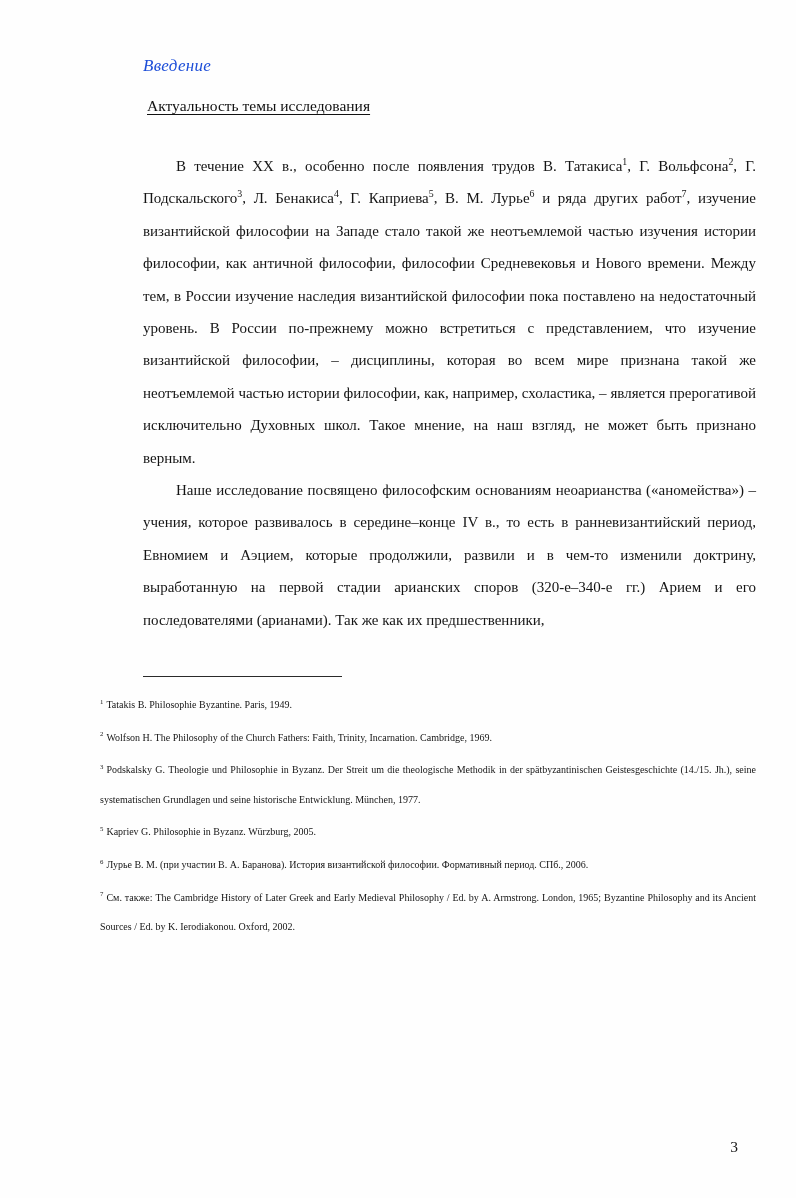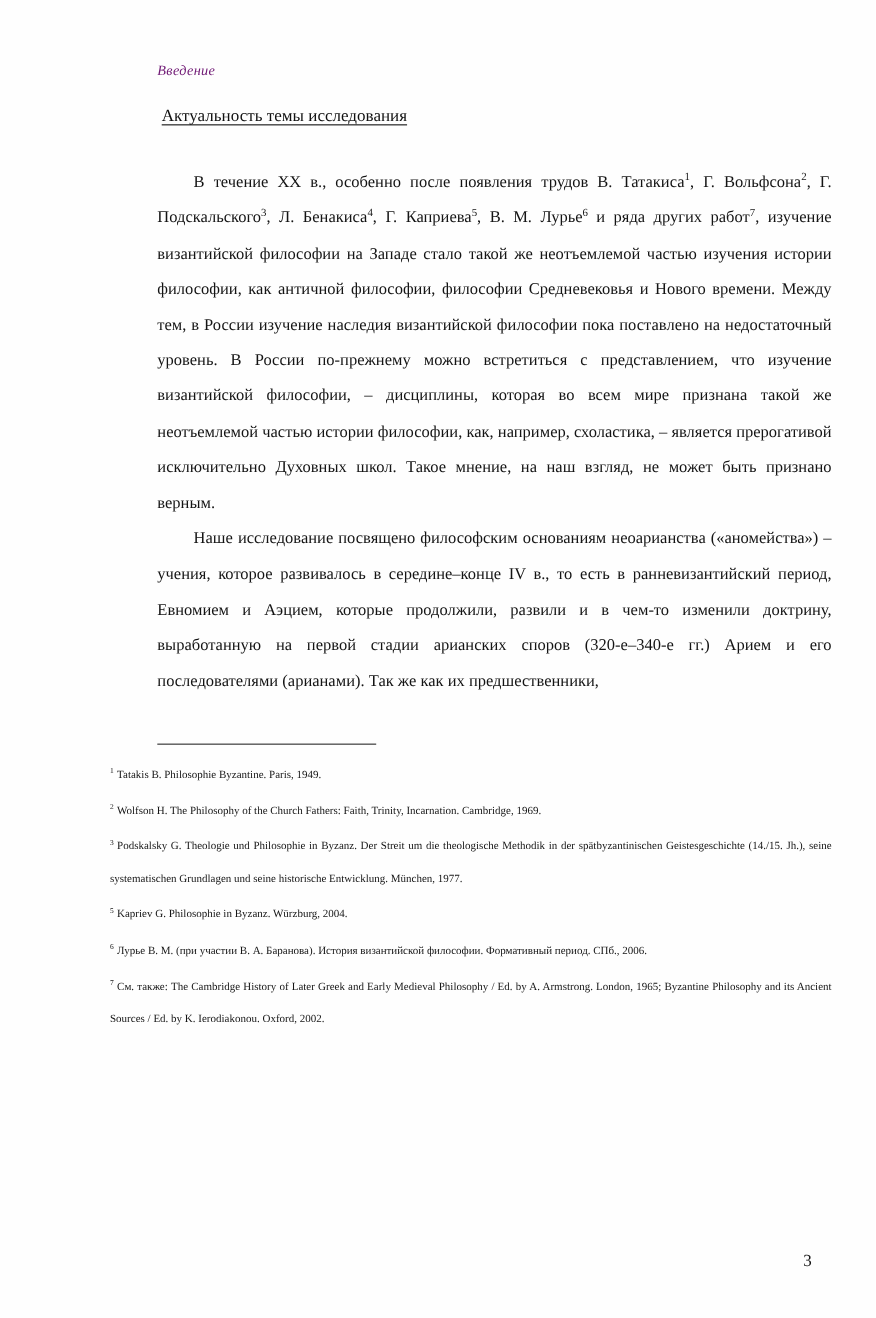--- a/index.html
+++ b/index.html
@@ -15,24 +15,24 @@
     overflow: hidden;
     font-family: "Liberation Serif", "DejaVu Serif", serif;
     color: #151515;
   }
 
   
   .section-title {
     position: absolute;
     left: 143px;
     top: 56px;
-    font-size: 13px;
+    font-size: 17px;
     font-style: italic;
     letter-spacing: 0.3px;
-    color: #701a75;
+    color: #1d4ed8;
   }
   .subsection-title {
     position: absolute;
     left: 147px;
     top: 97px;
     font-size: 15.5px;
     text-decoration: underline;
     text-underline-offset: 3px;
     text-decoration-thickness: 1px;
     color: #111111;
@@ -121,20 +121,20 @@
     <p class="body-par">В течение XX в., особенно после появления трудов В. Татакиса<sup class="fnref">1</sup>, Г. Вольфсона<sup class="fnref">2</sup>, Г. Подскальского<sup class="fnref">3</sup>, Л. Бенакиса<sup class="fnref">4</sup>, Г. Каприева<sup class="fnref">5</sup>, В. М. Лурье<sup class="fnref">6</sup> и ряда других работ<sup class="fnref">7</sup>, изучение византийской философии на Западе стало такой же неотъемлемой частью изучения истории философии, как античной философии,  философии Средневековья и Нового времени. Между тем, в России изучение наследия византийской философии пока поставлено на недостаточный уровень. В России по-прежнему можно встретиться с представлением, что изучение византийской философии, – дисциплины, которая во всем мире признана такой же неотъемлемой частью истории философии, как, например, схоластика, – является прерогативой исключительно Духовных школ. Такое мнение, на наш взгляд, не может быть признано верным.</p>
     <p class="body-par">Наше исследование посвящено философским основаниям неоарианства («аномейства») – учения, которое развивалось в середине–конце IV в., то есть в ранневизантийский период, Евномием и Аэцием, которые продолжили, развили и в чем-то изменили доктрину, выработанную на первой стадии арианских споров (320-е–340-е гг.) Арием и его последователями (арианами). Так же как их предшественники,</p>
   </div>
 
   <div class="fn-rule"></div>
 
   <div class="footnotes">
     <div class="footnote"><span class="fn-num">1</span><span>Tatakis B. Philosophie Byzantine. Paris, 1949.</span></div>
     <div class="footnote"><span class="fn-num">2</span><span>Wolfson H. The Philosophy of the Church Fathers: Faith, Trinity, Incarnation. Cambridge, 1969.</span></div>
     <div class="footnote"><span class="fn-num">3</span><span>Podskalsky G. Theologie und Philosophie in Byzanz. Der Streit um die theologische Methodik in der spätbyzantinischen Geistesgeschichte (14./15. Jh.), seine systematischen Grundlagen und seine historische Entwicklung. München, 1977.</span></div>
-    <div class="footnote"><span class="fn-num">5</span><span>Kapriev G. Philosophie in Byzanz. Würzburg, 2004.</span></div>
+    <div class="footnote"><span class="fn-num">5</span><span>Kapriev G. Philosophie in Byzanz. Würzburg, 2005.</span></div>
     <div class="footnote"><span class="fn-num">6</span><span>Лурье В. М. (при участии В. А. Баранова). История византийской философии. Формативный период. СПб., 2006.</span></div>
     <div class="footnote"><span class="fn-num">7</span><span>См. также: The Cambridge History of Later Greek and Early Medieval Philosophy / Ed. by A. Armstrong. London, 1965; Byzantine Philosophy and its Ancient Sources / Ed. by K. Ierodiakonou. Oxford, 2002.</span></div>
   </div>
 
   <div class="page-number">3</div>
 
 </div>
 
 </body></html>

